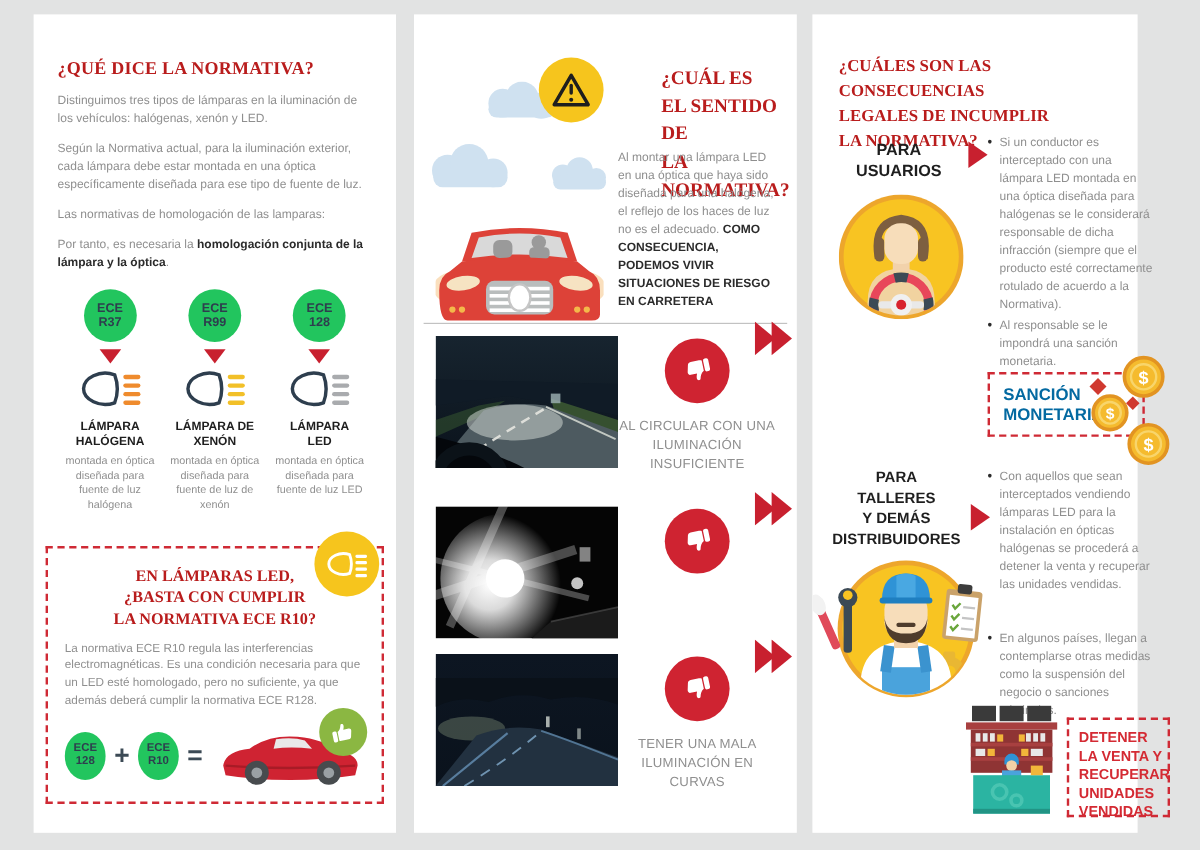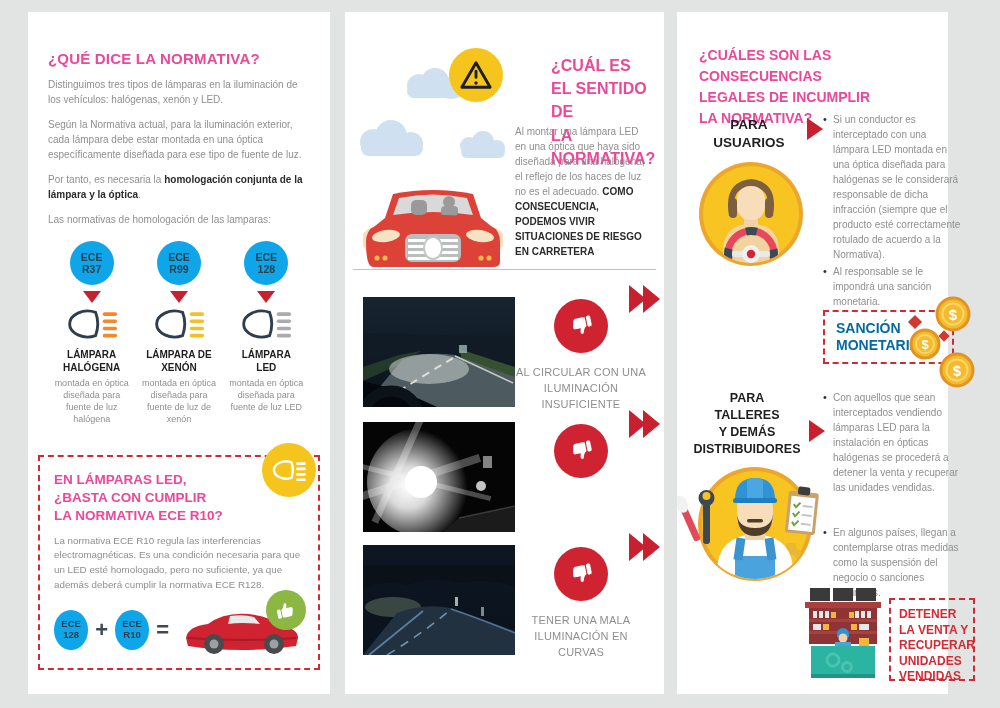--- a/index.html
+++ b/index.html
@@ -3,35 +3,35 @@
 <meta charset="utf-8">
 <style>
   html,body{margin:0;padding:0;}
   body{width:1000px;height:708px;background:#e2e3e3;font-family:"Liberation Sans",sans-serif;position:relative;overflow:hidden;}
   .stage{position:absolute;inset:0;}
   .panel{position:absolute;top:12px;height:682px;background:#ffffff;}
   .p1{left:28px;width:302px;}
   .p2{left:345px;width:319px;}
   .p3{left:677px;width:271px;}
   .preline{white-space:pre-line;}
-  .h-red{color:#ec4899;font-weight:bold;margin:0;}
+  .h-red{color:#b91c1c;font-weight:bold;margin:0;font-family:Liberation Serif, serif;}
   .body-text{color:#8f8f8f;font-size:10px;line-height:1.5;margin:0;}
   .body-text strong{color:#2b2b2b;}
   
   .p1-inner{padding:38px 20px 0 20px;}
   .p1 h2{font-size:15px;letter-spacing:.2px;}
   .p1 .body-text{margin-top:10px;}
   .lamp-row{display:flex;margin-top:14px;}
   .lamp{flex:1;display:flex;flex-direction:column;align-items:center;text-align:center;padding:0 2px;}
-  .badge{width:44px;height:44px;border-radius:50%;background:#0ea5e9;color:#2e3e4e;font-weight:bold;font-size:10.5px;line-height:1.15;display:flex;align-items:center;justify-content:center;text-align:center;}
+  .badge{width:44px;height:44px;border-radius:50%;background:#22c55e;color:#2e3e4e;font-weight:bold;font-size:10.5px;line-height:1.15;display:flex;align-items:center;justify-content:center;text-align:center;}
   .tri-down{width:0;height:0;border-left:9px solid transparent;border-right:9px solid transparent;border-top:12px solid #c8202f;margin:6px auto 4px;}
   .lamp-name{font-size:10px;font-weight:bold;color:#1e1e1e;line-height:1.25;margin-top:4px;}
   .lamp-desc{font-size:9px;color:#8f8f8f;line-height:1.35;margin-top:3px;}
   .led-box{position:absolute;left:10px;right:10px;top:443px;border:2px dashed #cf2a35;padding:14px 14px 12px;}
-  .led-box h3{font-size:13.5px;line-height:1.35;}
+  .led-box h3{font-size:13.5px;line-height:1.35;text-align:center;}
   .led-box .body-text{margin-top:8px;font-size:9.8px;}
   .yellow-circle{position:absolute;width:54px;height:54px;border-radius:50%;background:#f6c51d;display:flex;align-items:center;justify-content:center;}
   .ledbox-circle{top:-14px;right:2px;}
   .formula{display:flex;align-items:center;margin-top:12px;}
   .badge-sm{width:40px;height:40px;font-size:9.5px;}
   .op{color:#3c4a55;font-weight:bold;font-size:22px;margin:0 7px;}
   .car-wrap{position:relative;margin-left:4px;width:124px;height:52px;}
   .thumb-circle{width:54px;height:54px;border-radius:50%;background:#cf2331;display:flex;align-items:center;justify-content:center;}
   .thumb-green{position:absolute;width:40px;height:40px;border-radius:50%;background:#8bb742;top:-14px;right:-2px;display:flex;align-items:center;justify-content:center;}
   
@@ -40,21 +40,21 @@
   .warn-circle{left:104px;top:36px;}
   .clouds{position:absolute;left:6px;top:56px;}
   .car-front{position:absolute;left:18px;top:166px;}
   .ground{position:absolute;left:8px;right:8px;top:257px;height:1px;background:#c2c2c2;}
   .risk{position:absolute;left:18px;width:284px;display:flex;}
   .risk .photo-wrap{position:relative;width:152px;height:110px;flex:none;}
   .risk .photo-wrap svg{display:block;}
   .chev{position:absolute;top:-12px;right:-14px;}
   .risk-right{flex:1;display:flex;flex-direction:column;align-items:center;padding-top:2px;}
   .risk-cap{font-size:11px;color:#8f8f8f;text-align:center;line-height:1.45;margin-top:12px;letter-spacing:.2px;}
-  .r1{top:285px;} .r2{top:410px;} .r3{top:533px;}
+  .r1{top:268px;} .r2{top:410px;} .r3{top:533px;}
   
   .p3 h2{position:absolute;left:22px;top:33px;font-size:14px;line-height:1.5;}
   .aud-label{position:absolute;text-align:center;font-weight:bold;color:#1e1e1e;line-height:1.35;}
   .lbl-users{left:16px;top:104px;width:112px;font-size:13.5px;}
   .lbl-shops{left:6px;top:378px;width:128px;font-size:12.5px;}
   .tri-right{position:absolute;width:0;height:0;border-top:11px solid transparent;border-bottom:11px solid transparent;border-left:16px solid #c8202f;}
   .tri-u{left:130px;top:106px;}
   .tri-w{left:132px;top:408px;}
   .bullets{position:absolute;width:138px;}
   .bul{display:flex;margin-bottom:10px;}
@@ -77,22 +77,22 @@
 </head>
 <body>
 
 <div class="stage">
 
   <section class="panel p1">
     <div class="p1-inner">
       <h2 class="h-red">¿QUÉ DICE LA NORMATIVA?</h2>
       <p class="body-text">Distinguimos tres tipos de lámparas en la iluminación de los vehículos: halógenas, xenón y LED.</p>
       <p class="body-text">Según la Normativa actual, para la iluminación exterior, cada lámpara debe estar montada en una óptica específicamente diseñada para ese tipo de fuente de luz.</p>
+      <p class="body-text">Las normativas de homologación de las lamparas:</p>
       <p class="body-text"><span>Por tanto, es necesaria la </span><strong>homologación conjunta de la lámpara y la óptica</strong><span>.</span></p>
-      <p class="body-text">Las normativas de homologación de las lamparas:</p>
 
       <div class="lamp-row">
 
         <div class="lamp">
           <div class="badge preline">ECE
 R37</div>
           <div class="tri-down"></div>
           <span>
             <svg width="56" height="34" viewBox="0 0 60 38">
               <path d="M34 6 C20 1 5 9 5 19 C5 29 20 37 34 32 C37 24 37 14 34 6 Z" fill="none" stroke="#2e3e4e" stroke-width="3.2"></path>

